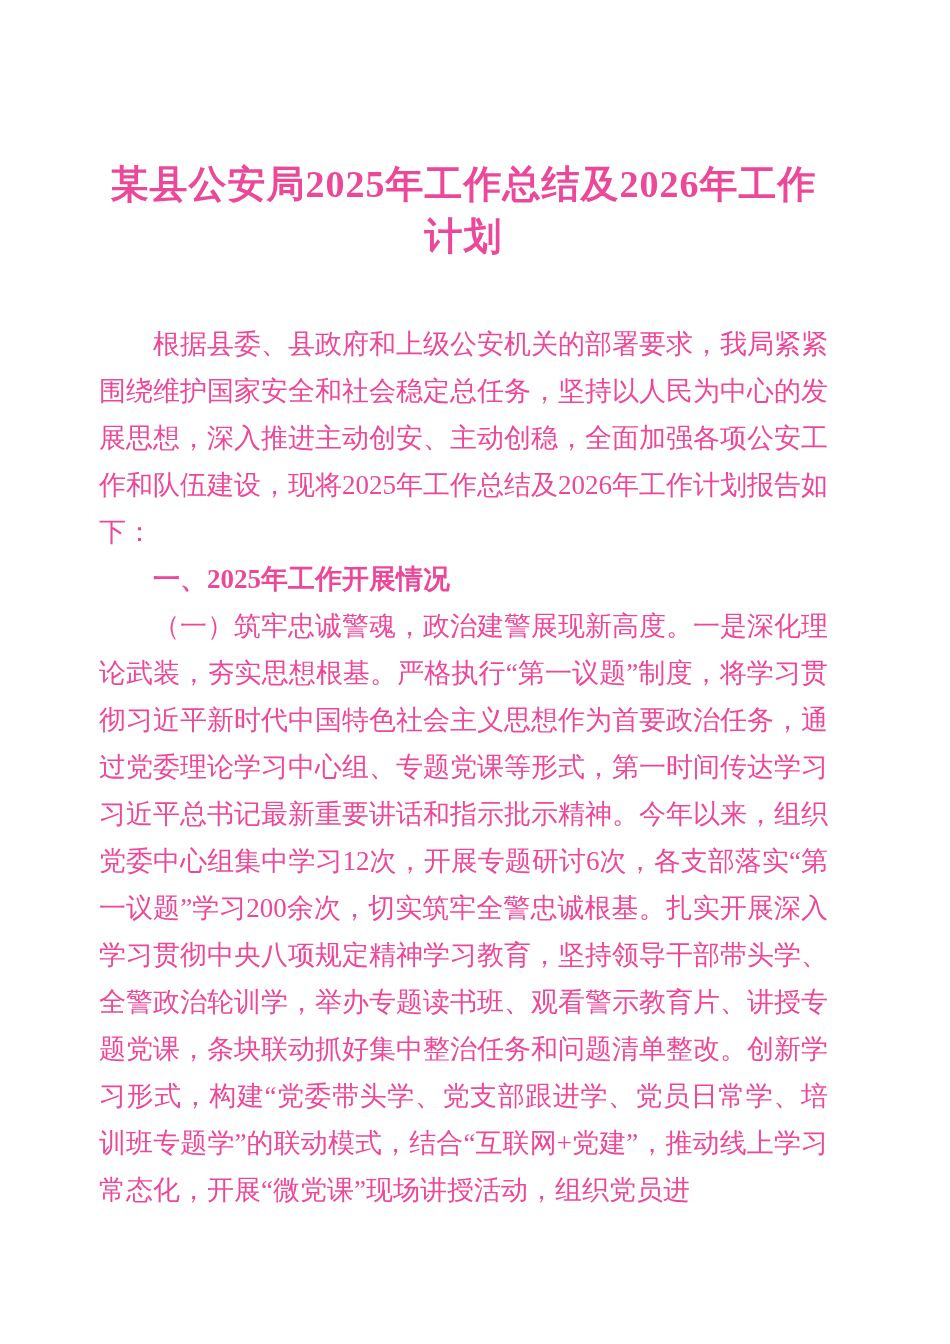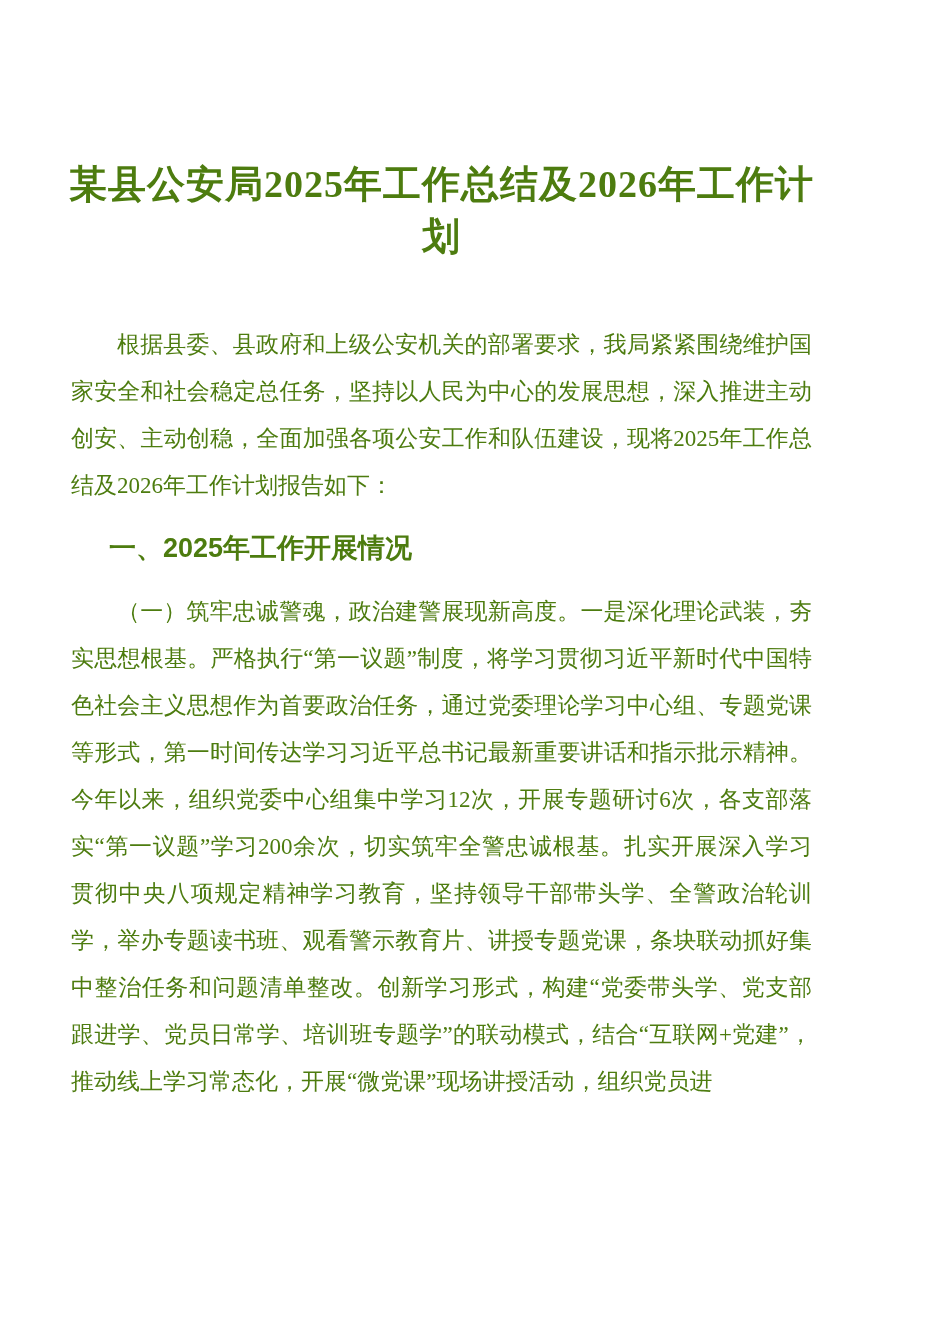--- a/index.html
+++ b/index.html
@@ -7,44 +7,44 @@
     padding: 0;
     background: #ffffff;
   }
   .page {
     position: relative;
     width: 950px;
     height: 1344px;
     margin: 0 auto;
     background: #ffffff;
     box-sizing: border-box;
-    padding: 158px 122px 0 55px;
+    padding: 158px 122px 0 99px;
     font-family: "Liberation Serif", "DejaVu Serif", serif;
-    color: #4d7c0f;
+    color: #ec4899;
     overflow: hidden;
   }
   .doc-title {
     margin: 0 0 58px 0;
     font-size: 38px;
     font-weight: bold;
     line-height: 1.38;
     text-align: center;
     letter-spacing: 1px;
   }
   p.body-para {
-    margin: 16px;
-    font-size: 23px;
+    margin: 0;
+    font-size: 27px;
     line-height: 47px;
     text-align: justify;
     text-indent: 2em;
     word-break: break-all;
   }
   p.section-heading {
     margin: 0;
-    font-family: Liberation Sans, sans-serif;
+    font-family: Liberation Serif, serif;
     font-weight: bold;
     font-size: 27px;
     line-height: 47px;
     text-indent: 2em;
   }
   p.body-para .lead-bold {
     font-weight: normal;
   }
 </style>
 </head>

